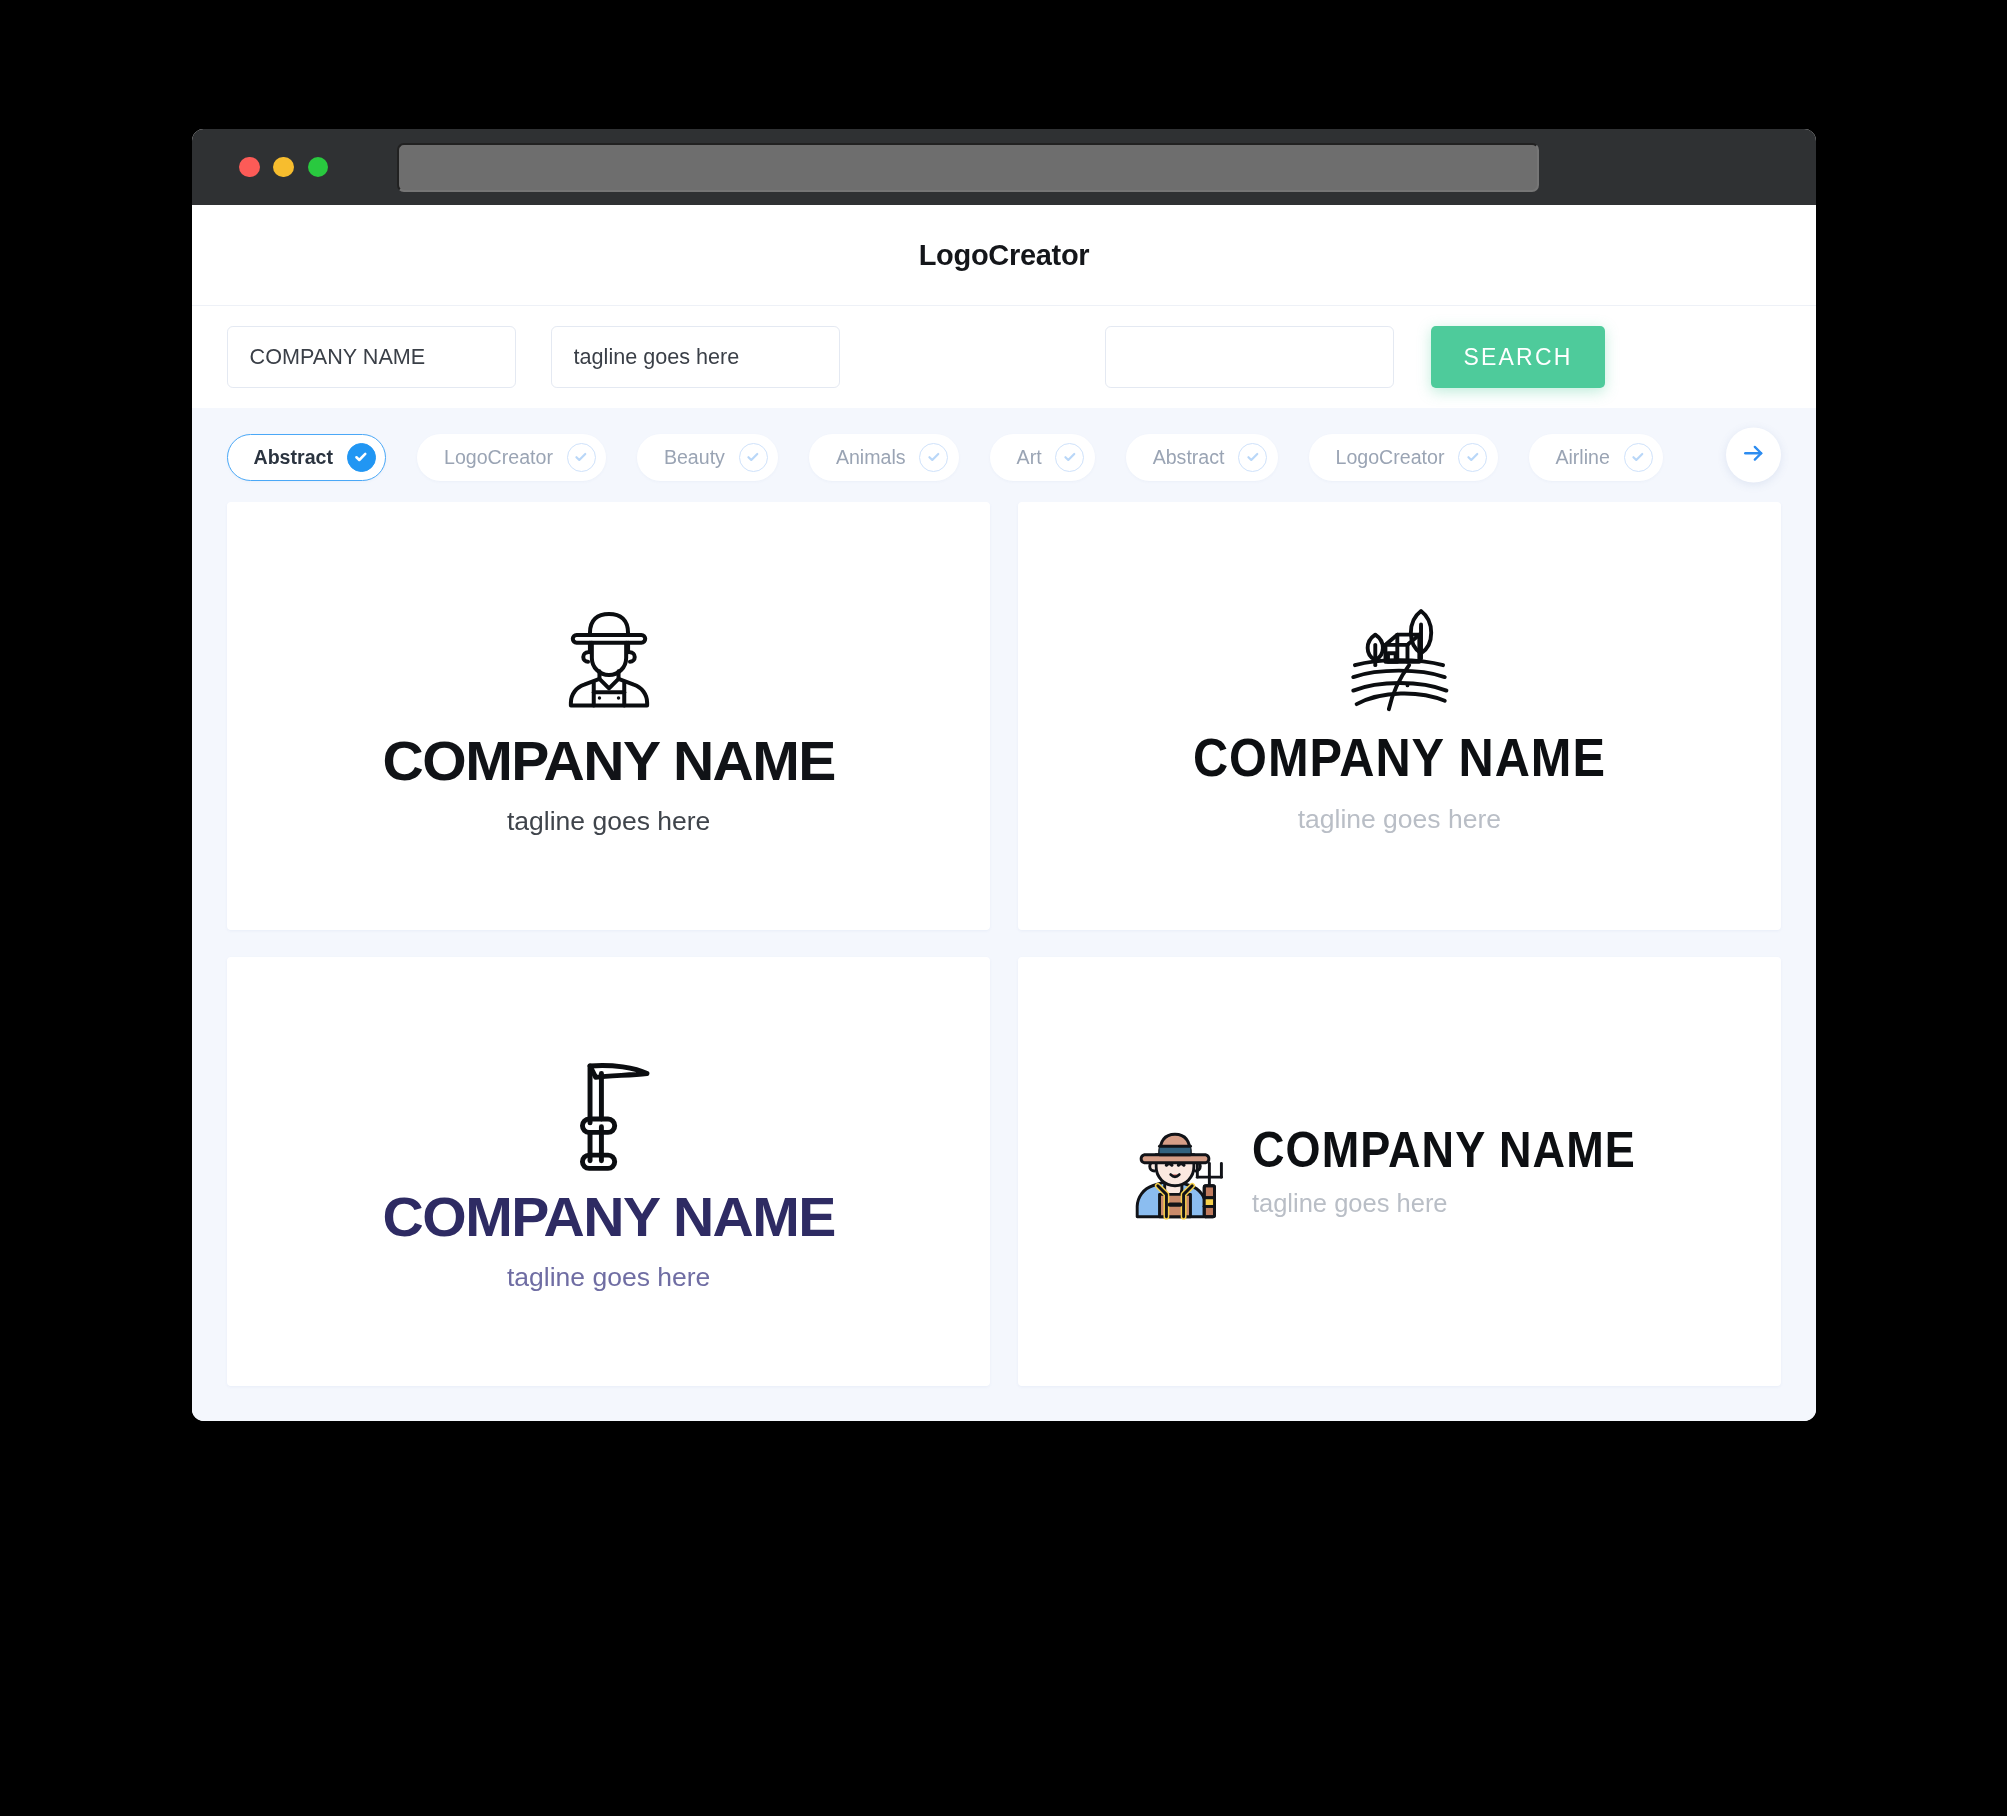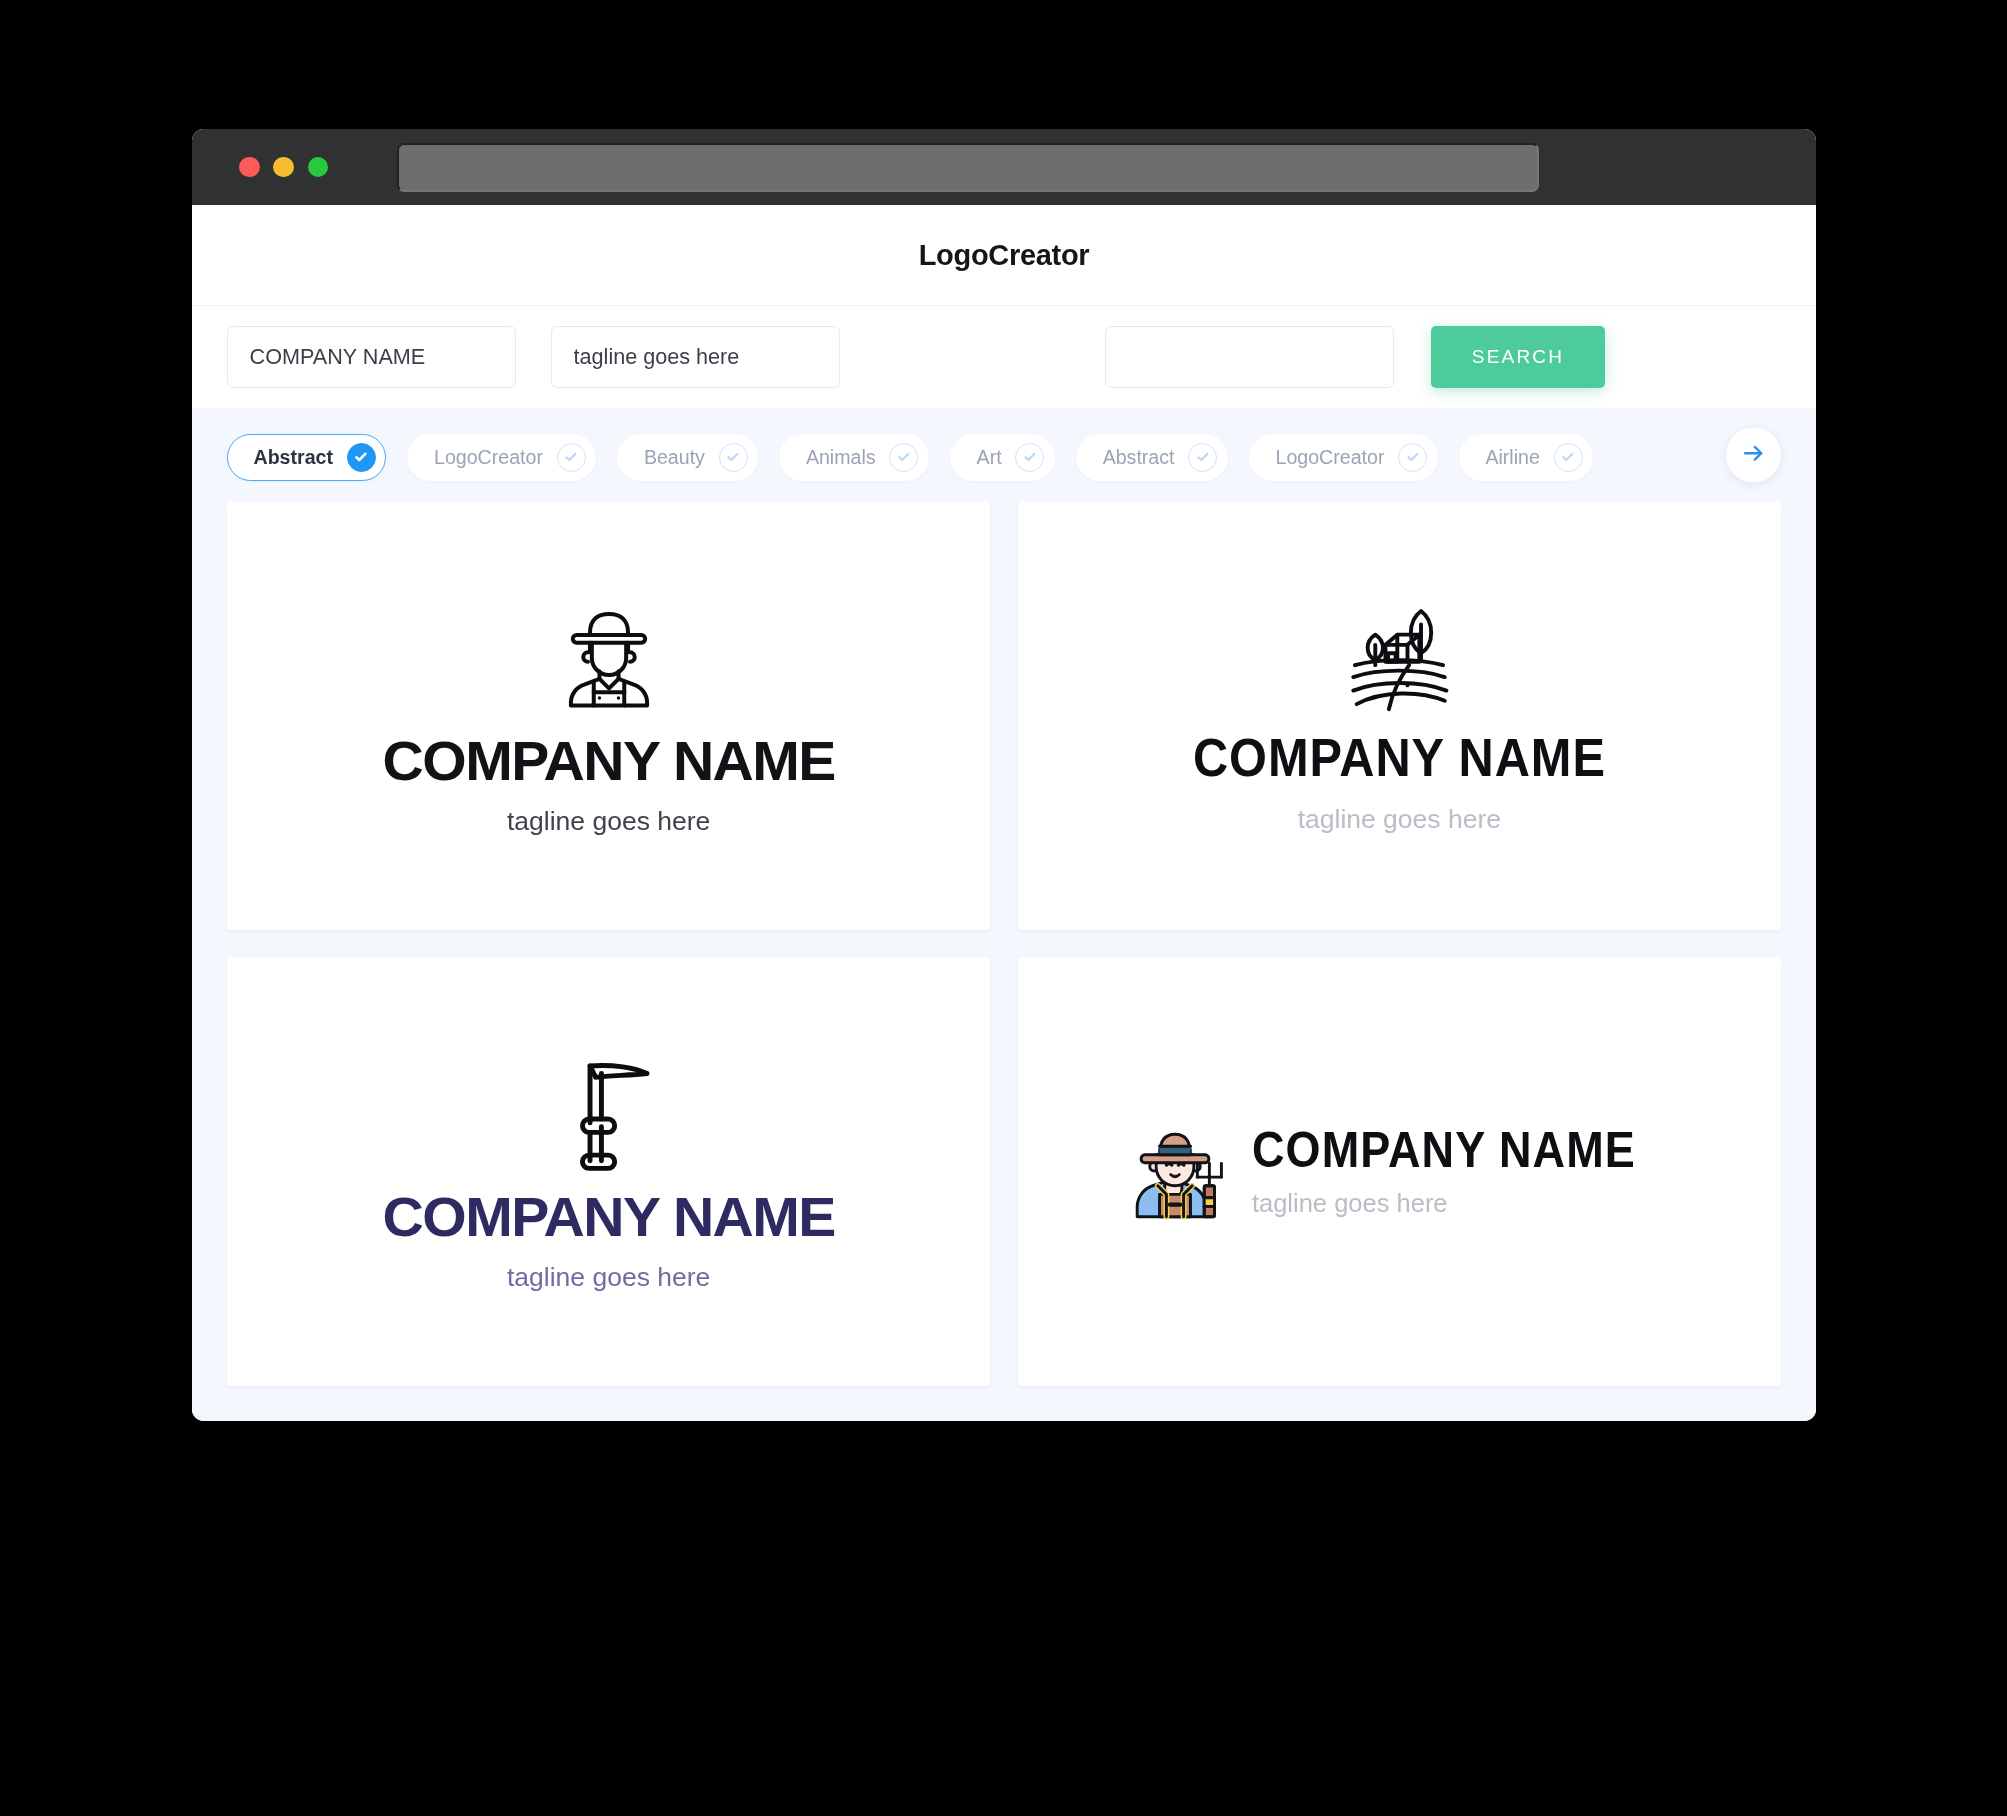--- a/index.html
+++ b/index.html
@@ -99,39 +99,39 @@
   .field.keyword { width: 289px; margin-left: 265px; }
 
   .search-btn {
     margin-left: 37px;
     width: 174px;
     height: 62px;
     background: #4ecb9b;
     border: none;
     border-radius: 4.9px;
     color: #ffffff;
-    font-size: 19px;
+    font-size: 23px;
     letter-spacing: 2.2px;
     font-weight: normal;
     font-family: "Liberation Sans", sans-serif;
     cursor: pointer;
     box-shadow: 0 3.9px 13.7px rgba(78,203,155,0.35);
   }
 
   
   .chips-area {
     background: #f4f7fd;
     padding: 25.5px 35px 21.6px 35px;
     position: relative;
     overflow: hidden;
   }
   .chips {
     display: flex;
     align-items: center;
-    gap: 21px;
+    gap: 31px;
     position: relative;
   }
   .chip {
     height: 47px;
     border-radius: 25.5px;
     background: #ffffff;
     display: flex;
     align-items: center;
     gap: 13.7px;
     padding: 0 9.8px 0 25.5px;

